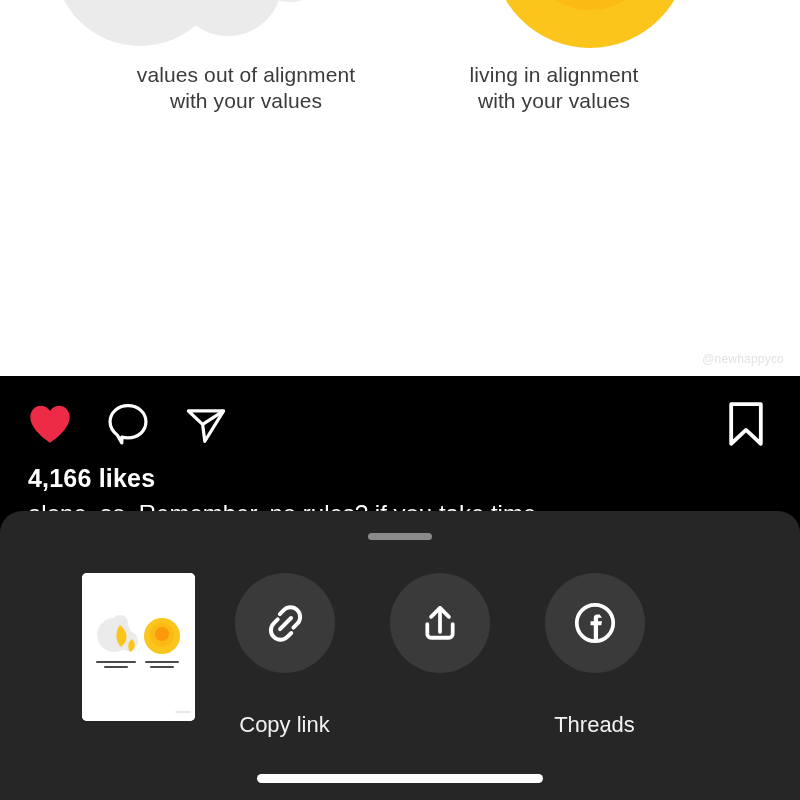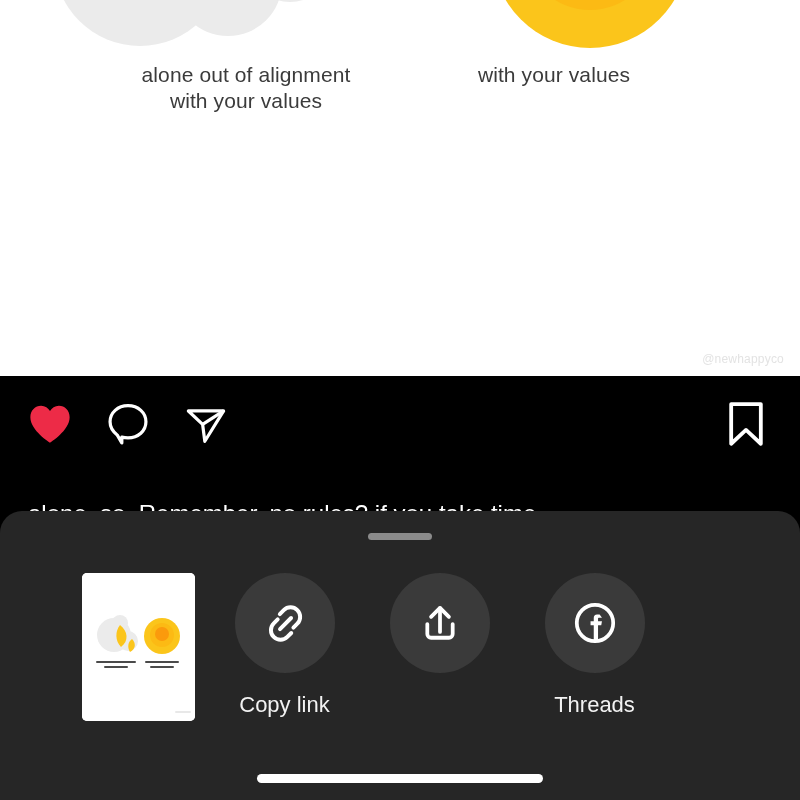--- a/index.html
+++ b/index.html
@@ -127,20 +127,21 @@
     overflow:hidden;
   }
   .thumb-svg { position:absolute; left:0; top:0; width:113px; height:148px; }
 
   .share-target {
     flex:0 0 auto;
     width:155px;
     display:flex;
     flex-direction:column;
     align-items:center;
+    gap:20px;
   }
   #target-list { display:flex; margin-left:12px; }
   .target-circle {
     width:100px; height:100px;
     border-radius:50%;
     background:#3a3a3a;
     display:flex;
     align-items:center;
     justify-content:center;
   }
@@ -181,25 +182,26 @@
     <div class="graphic-wrap" id="graphic-right">
       <svg viewBox="0 0 400 240" xmlns="http://www.w3.org/2000/svg">
         <circle cx="190" cy="110" r="98" fill="#fbc51b"></circle>
         <circle cx="190" cy="104" r="66" fill="#fcba14"></circle>
         <circle cx="190" cy="98" r="42" fill="#fba50e"></circle>
         <circle cx="190" cy="94" r="22" fill="#fb9a0c"></circle>
       </svg>
     </div>
 
     <div class="caption-label" id="label-left">
-      <div>alone out of alignment</div>
+      <div>values out of alignment</div>
       <div>with your values</div>
     </div>
 
     <div class="caption-label" id="label-right">
+      <div>living in alignment</div>
       <div>with your values</div>
     </div>
 
     <div id="watermark">@newhappyco</div>
   </div>
 
   <div id="action-bar">
 
     <div id="action-icons">
       <div class="act-icon">
@@ -221,20 +223,21 @@
         </svg>
       </div>
     </div>
 
     <div id="bookmark-btn">
       <svg width="38" height="46" viewBox="0 0 20 24" xmlns="http://www.w3.org/2000/svg">
         <path d="M2.2 1.5 L17.8 1.5 L17.8 22.4 L10 15.1 L2.2 22.4 Z" fill="none" stroke="#fff" stroke-width="2" stroke-linejoin="round"></path>
       </svg>
     </div>
 
+    <div id="likes-count">4,166 likes</div>
 
     <div id="post-caption">alone, so. Remember, no rules? if you take time</div>
   </div>
 
   <div id="share-sheet">
 
     <div id="sheet-grabber"></div>
 
     <div id="share-row">
 

